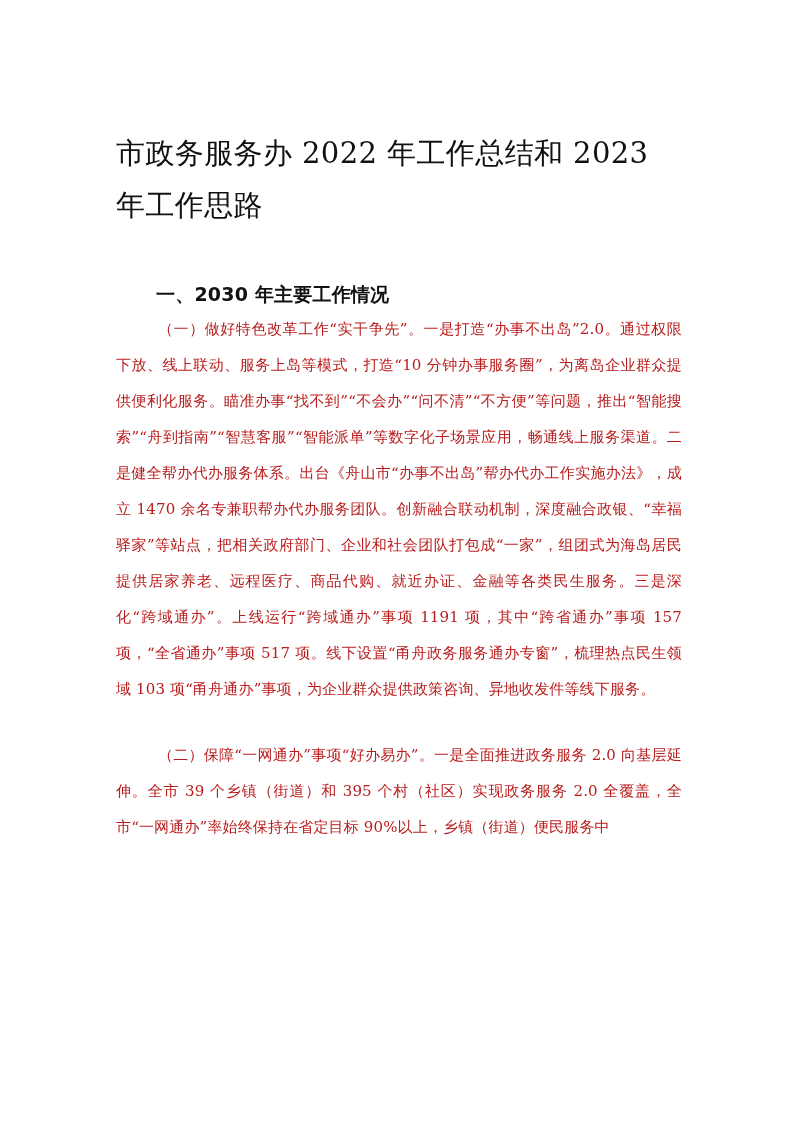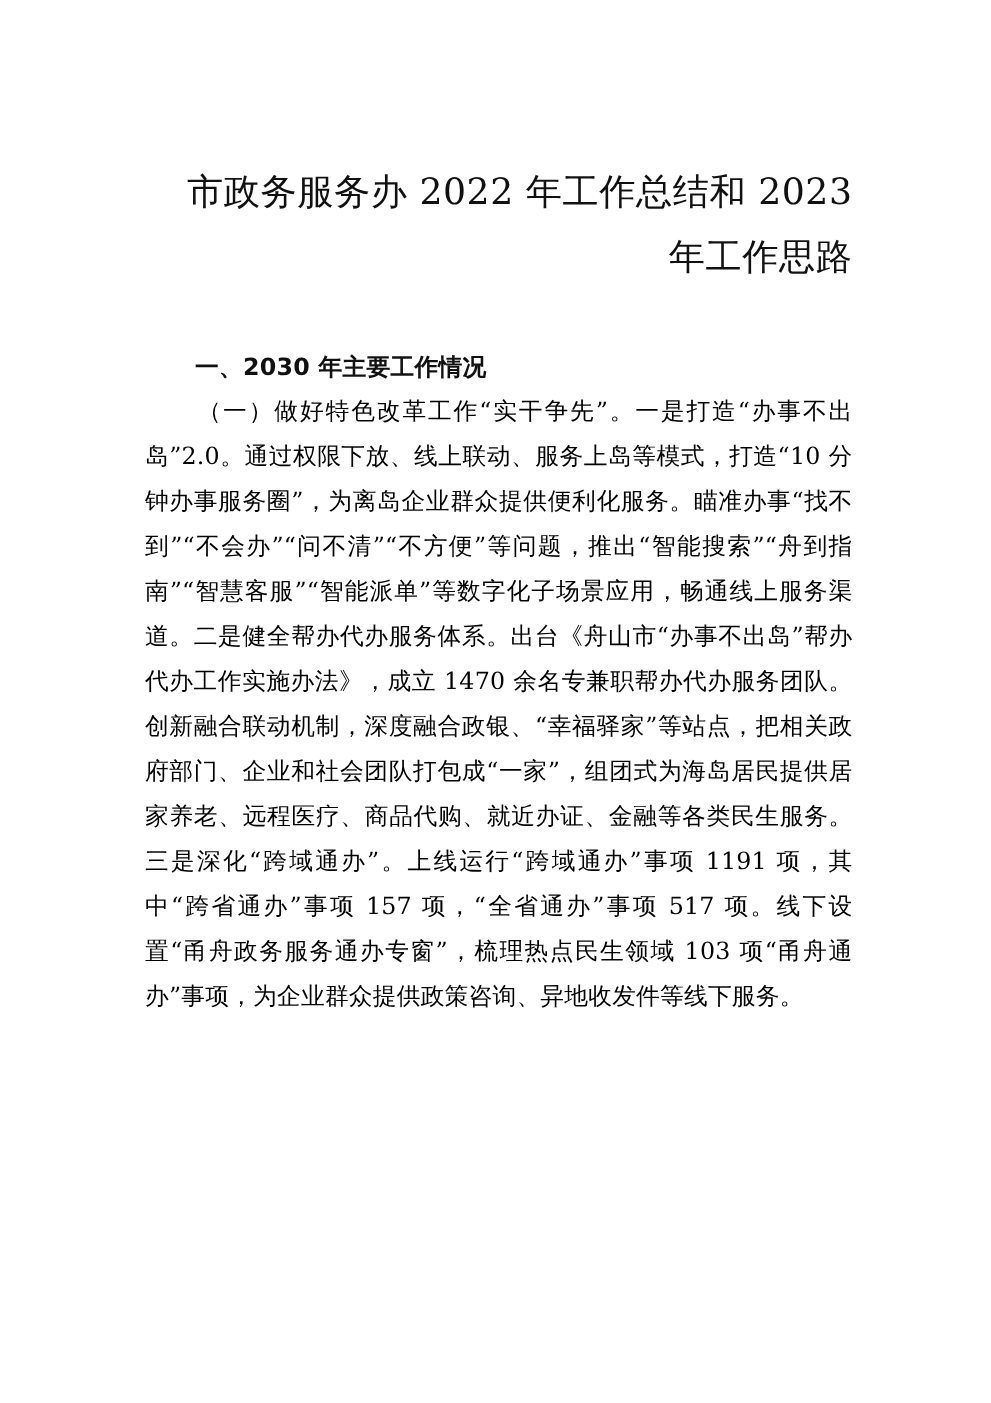--- a/index.html
+++ b/index.html
@@ -32,21 +32,21 @@
   }
 
   
   .doc-title {
     margin: 0;
     padding-top: 127px;
     font-family: "DejaVu Serif", "Liberation Serif", serif;
     font-weight: 400;
     font-size: 29px;
     line-height: 52px;
-    text-align: right;
+    text-align: left;
     letter-spacing: 0.4px;
     color: #111111;
     white-space: pre-wrap;
   }
 
   
   .section-heading {
     margin: 0;
     padding-top: 46px;
     font-family: "DejaVu Sans", "Liberation Sans", sans-serif;
@@ -58,27 +58,27 @@
     color: #111111;
     text-align: justify;
     text-justify: inter-ideograph;
   }
 
   
   .para {
     margin: 0;
     font-family: "DejaVu Serif", "Liberation Serif", serif;
     font-weight: 400;
-    font-size: 19px;
+    font-size: 15px;
     line-height: 36px;
     letter-spacing: 0.15px;
     text-indent: 42px;
     text-align: justify;
     text-justify: inter-ideograph;
-    color: #000000;
+    color: #b91c1c;
     word-break: break-all;
   }
   .para + .para {
     margin-top: 0;
   }
   .para.gap-before {
     margin-top: 30px;
   }
 </style>
 </head>
@@ -86,15 +86,16 @@
 
 <div class="page">
   <div class="content">
 
     <h1 class="doc-title">市政务服务办 2022 年工作总结和 2023 年工作思路</h1>
 
     <h2 class="section-heading">一、2030 年主要工作情况</h2>
 
     <p class="para">（一）做好特色改革工作“实干争先”。一是打造“办事不出岛”2.0。通过权限下放、线上联动、服务上岛等模式，打造“10 分钟办事服务圈”，为离岛企业群众提供便利化服务。瞄准办事“找不到”“不会办”“问不清”“不方便”等问题，推出“智能搜索”“舟到指南”“智慧客服”“智能派单”等数字化子场景应用，畅通线上服务渠道。二是健全帮办代办服务体系。出台《舟山市“办事不出岛”帮办代办工作实施办法》，成立 1470 余名专兼职帮办代办服务团队。创新融合联动机制，深度融合政银、“幸福驿家”等站点，把相关政府部门、企业和社会团队打包成“一家”，组团式为海岛居民提供居家养老、远程医疗、商品代购、就近办证、金融等各类民生服务。三是深化“跨域通办”。上线运行“跨域通办”事项 1191 项，其中“跨省通办”事项 157 项，“全省通办”事项 517 项。线下设置“甬舟政务服务通办专窗”，梳理热点民生领域 103 项“甬舟通办”事项，为企业群众提供政策咨询、异地收发件等线下服务。</p>
 
+    <p class="para gap-before">（二）保障“一网通办”事项“好办易办”。一是全面推进政务服务 2.0 向基层延伸。全市 39 个乡镇（街道）和 395 个村（社区）实现政务服务 2.0 全覆盖，全市“一网通办”率始终保持在省定目标 90%以上，乡镇（街道）便民服务中</p>
 
   </div>
 </div>
 
 </body></html>

